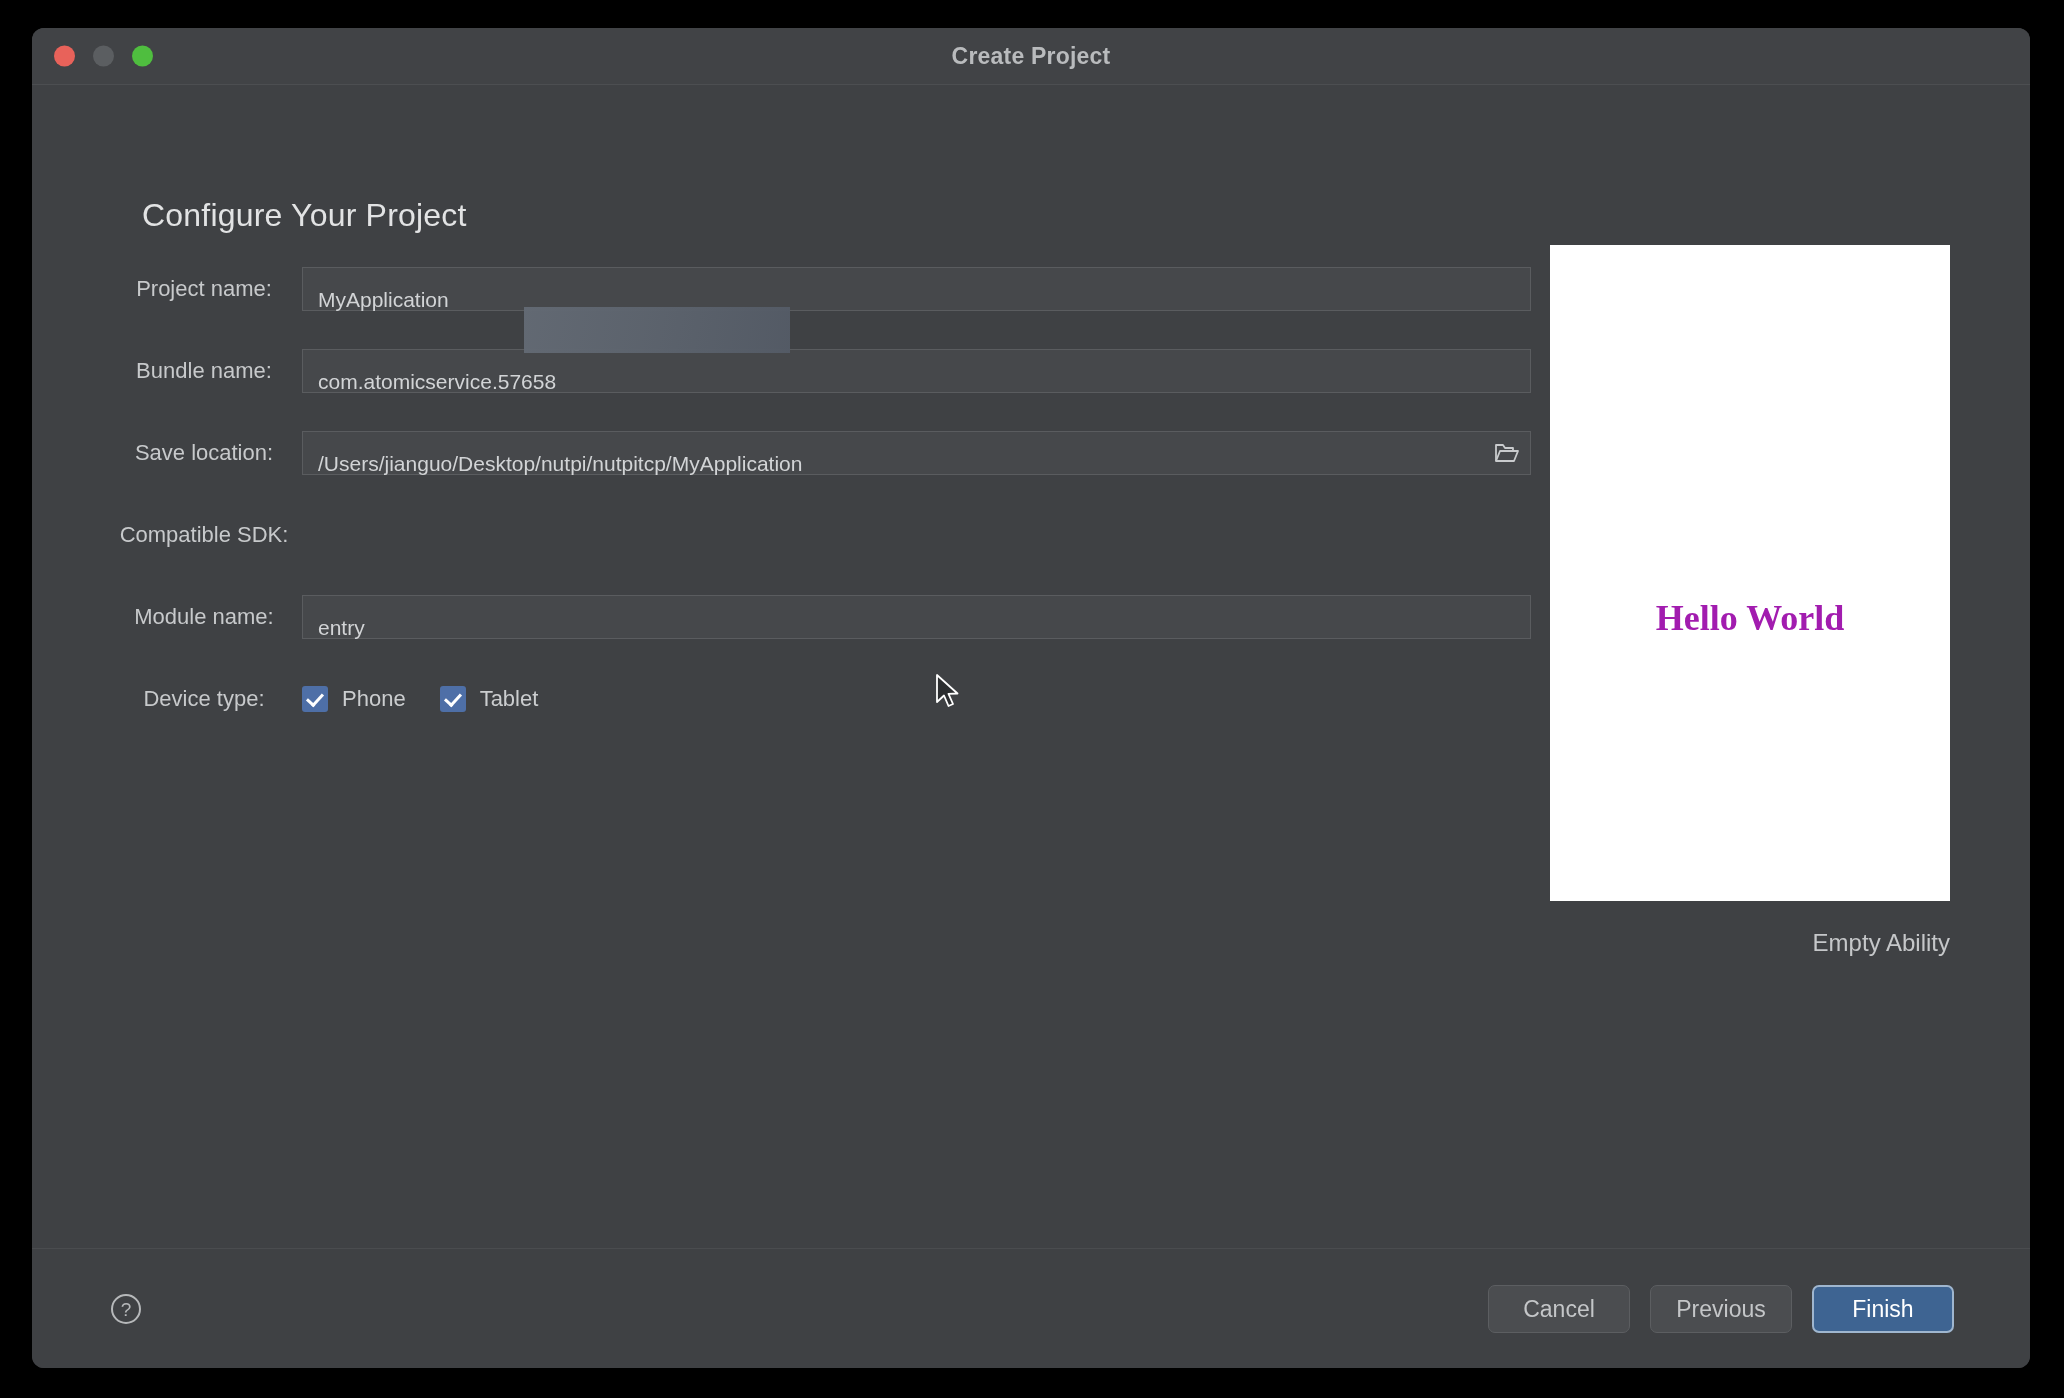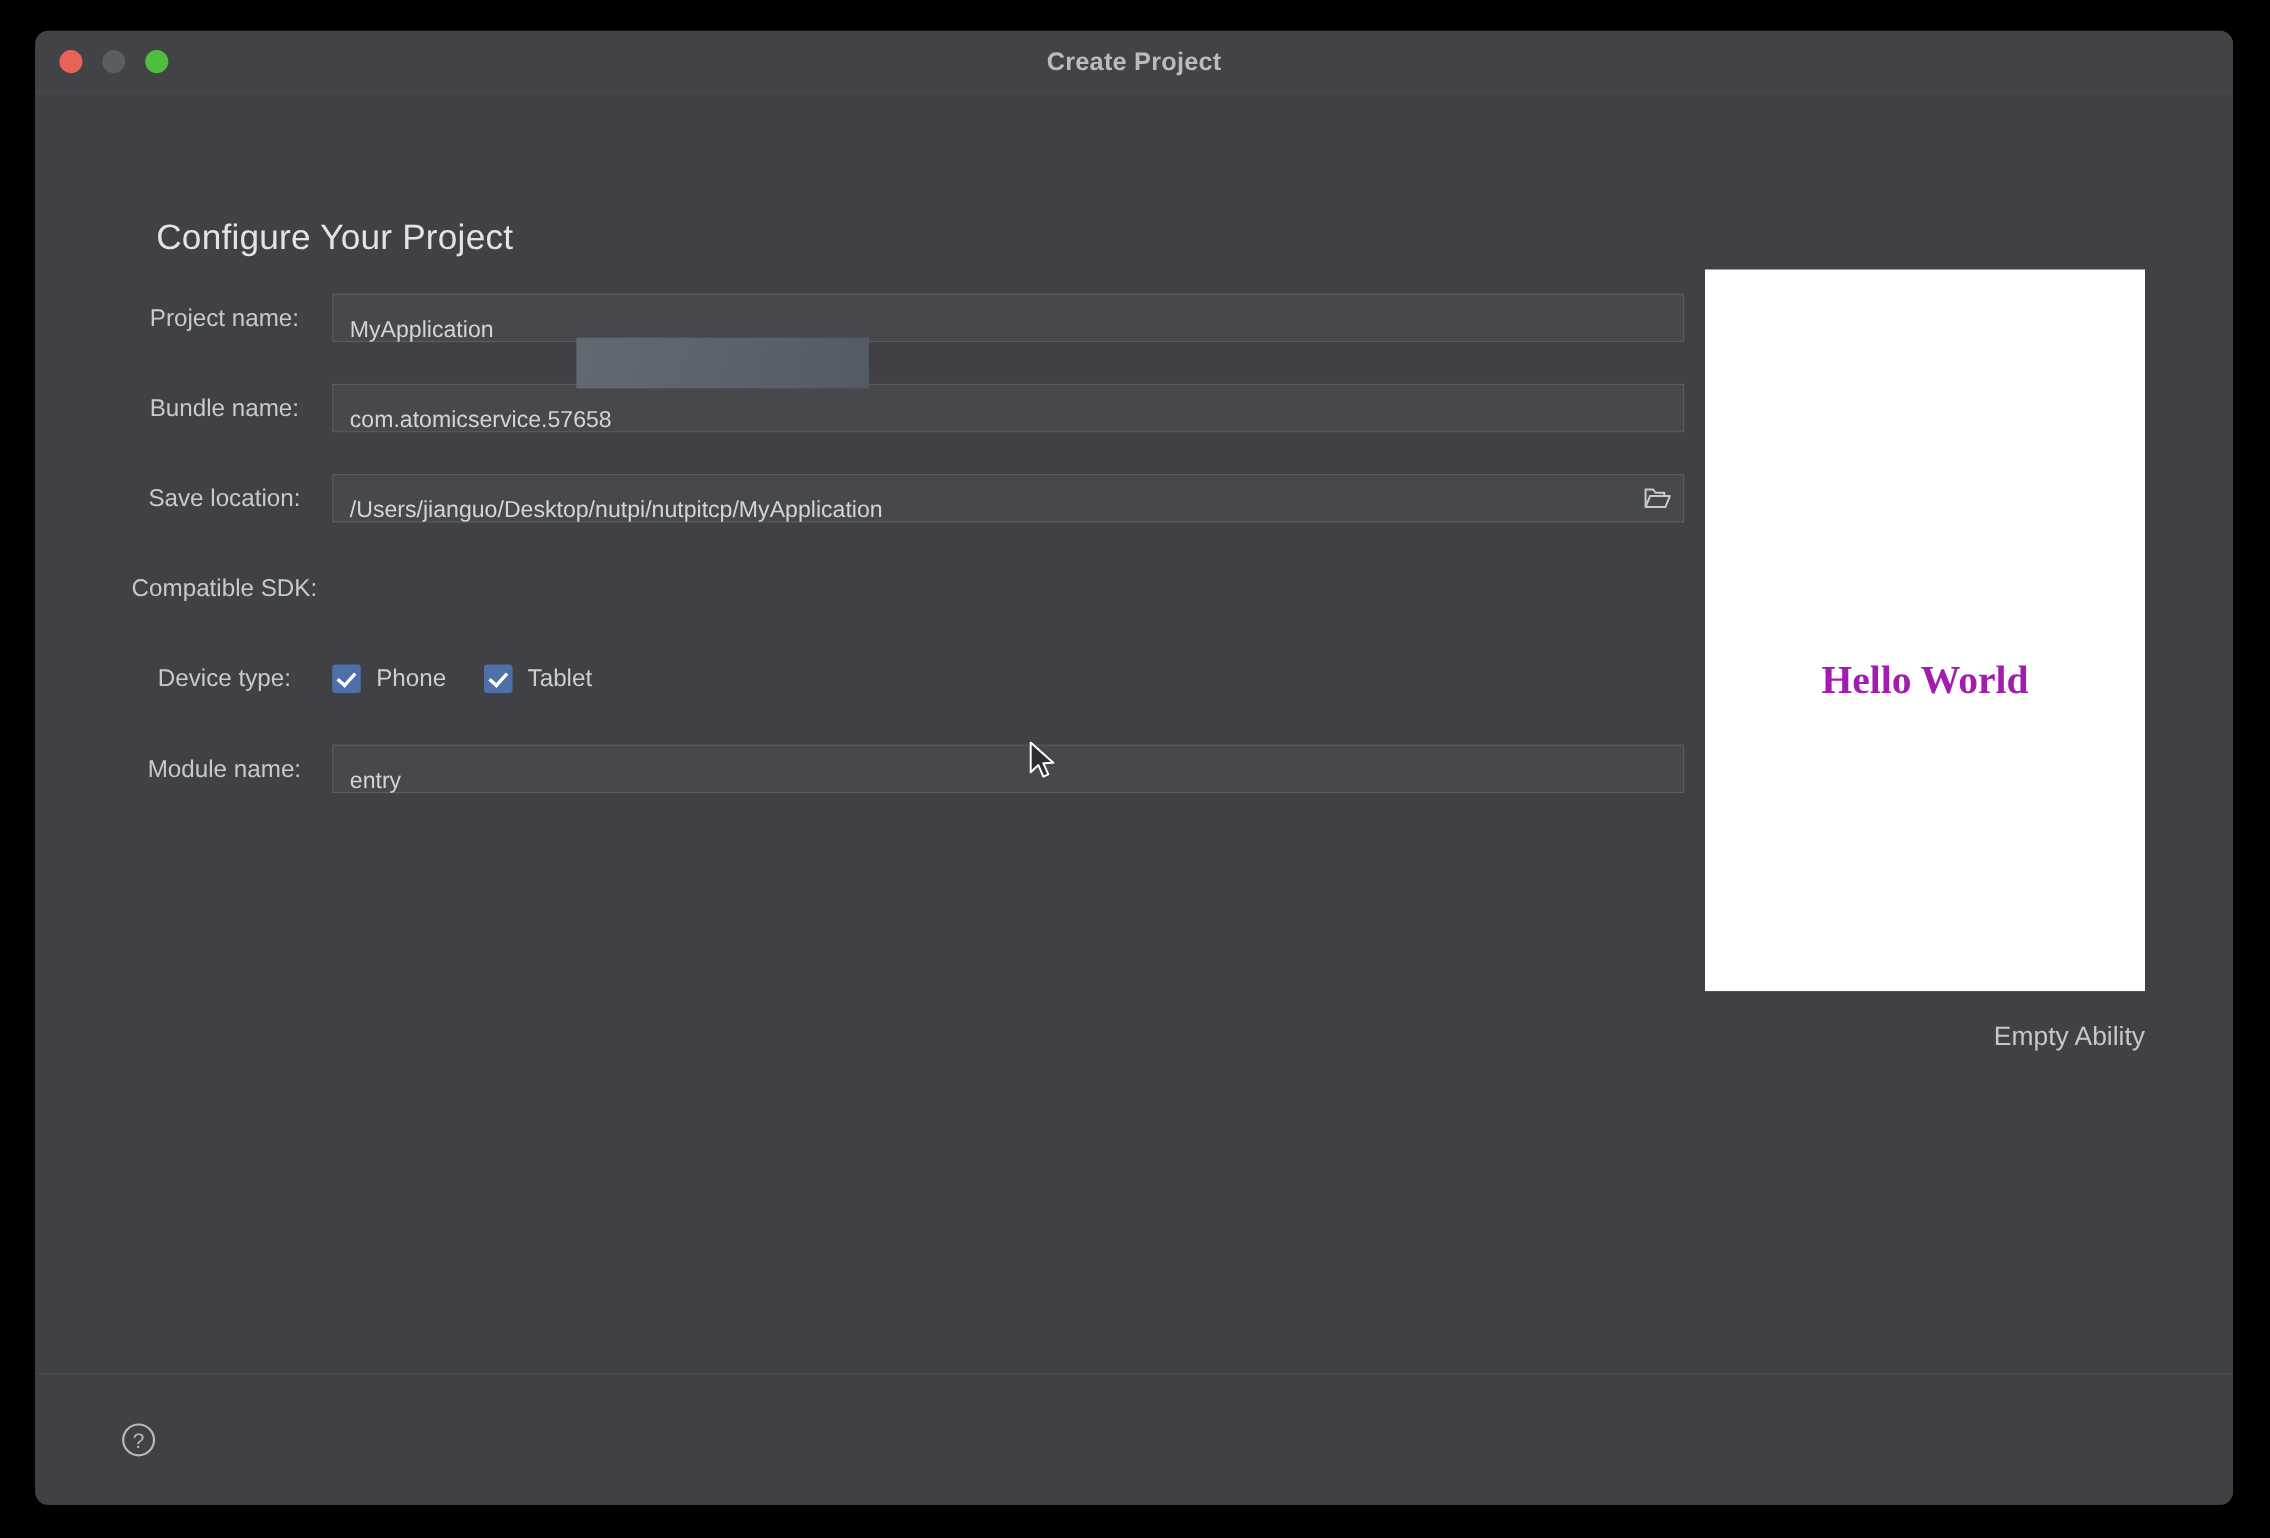--- a/index.html
+++ b/index.html
@@ -333,40 +333,40 @@
               </svg>
             </div>
           </div>
         </div>
 
         <div class="form-row">
           <div class="form-label">Compatible SDK:</div>
         </div>
 
         <div class="form-row">
+          <div class="form-label">Module name:</div>
+          <div class="field">
+            <div class="field-text">entry</div>
+          </div>
+        </div>
+
+        <div class="form-row">
           <div class="form-label">Device type:</div>
           <div class="checks">
             <div class="check-item">
               <span class="checkbox"></span>
               <span class="check-label">Phone</span>
             </div>
             <div class="check-item">
               <span class="checkbox"></span>
               <span class="check-label">Tablet</span>
             </div>
           </div>
         </div>
 
-        <div class="form-row">
-          <div class="form-label">Module name:</div>
-          <div class="field">
-            <div class="field-text">entry</div>
-          </div>
-        </div>
-
       </div>
 
       <div class="redaction"></div>
 
       <div class="preview">
         <div class="phone-canvas">
           <div class="phone-text">Hello World</div>
         </div>
         <div class="preview-caption">Empty Ability</div>
       </div>
@@ -377,16 +377,21 @@
 
     </div>
 
     <div class="footer">
       <div class="help-btn">
         <svg width="36" height="36" viewBox="0 0 36 36">
           <circle cx="18" cy="18" r="14" fill="none" stroke="#b6b8ba" stroke-width="2"></circle>
           <text x="18" y="25" text-anchor="middle" font-size="19" fill="#b6b8ba" font-family="Liberation Sans, sans-serif">?</text>
         </svg>
       </div>
+      <div class="footer-buttons">
+        <div class="btn secondary">Cancel</div>
+        <div class="btn secondary">Previous</div>
+        <div class="btn primary">Finish</div>
+      </div>
     </div>
 
   </div>
 </div>
 
 </body></html>

